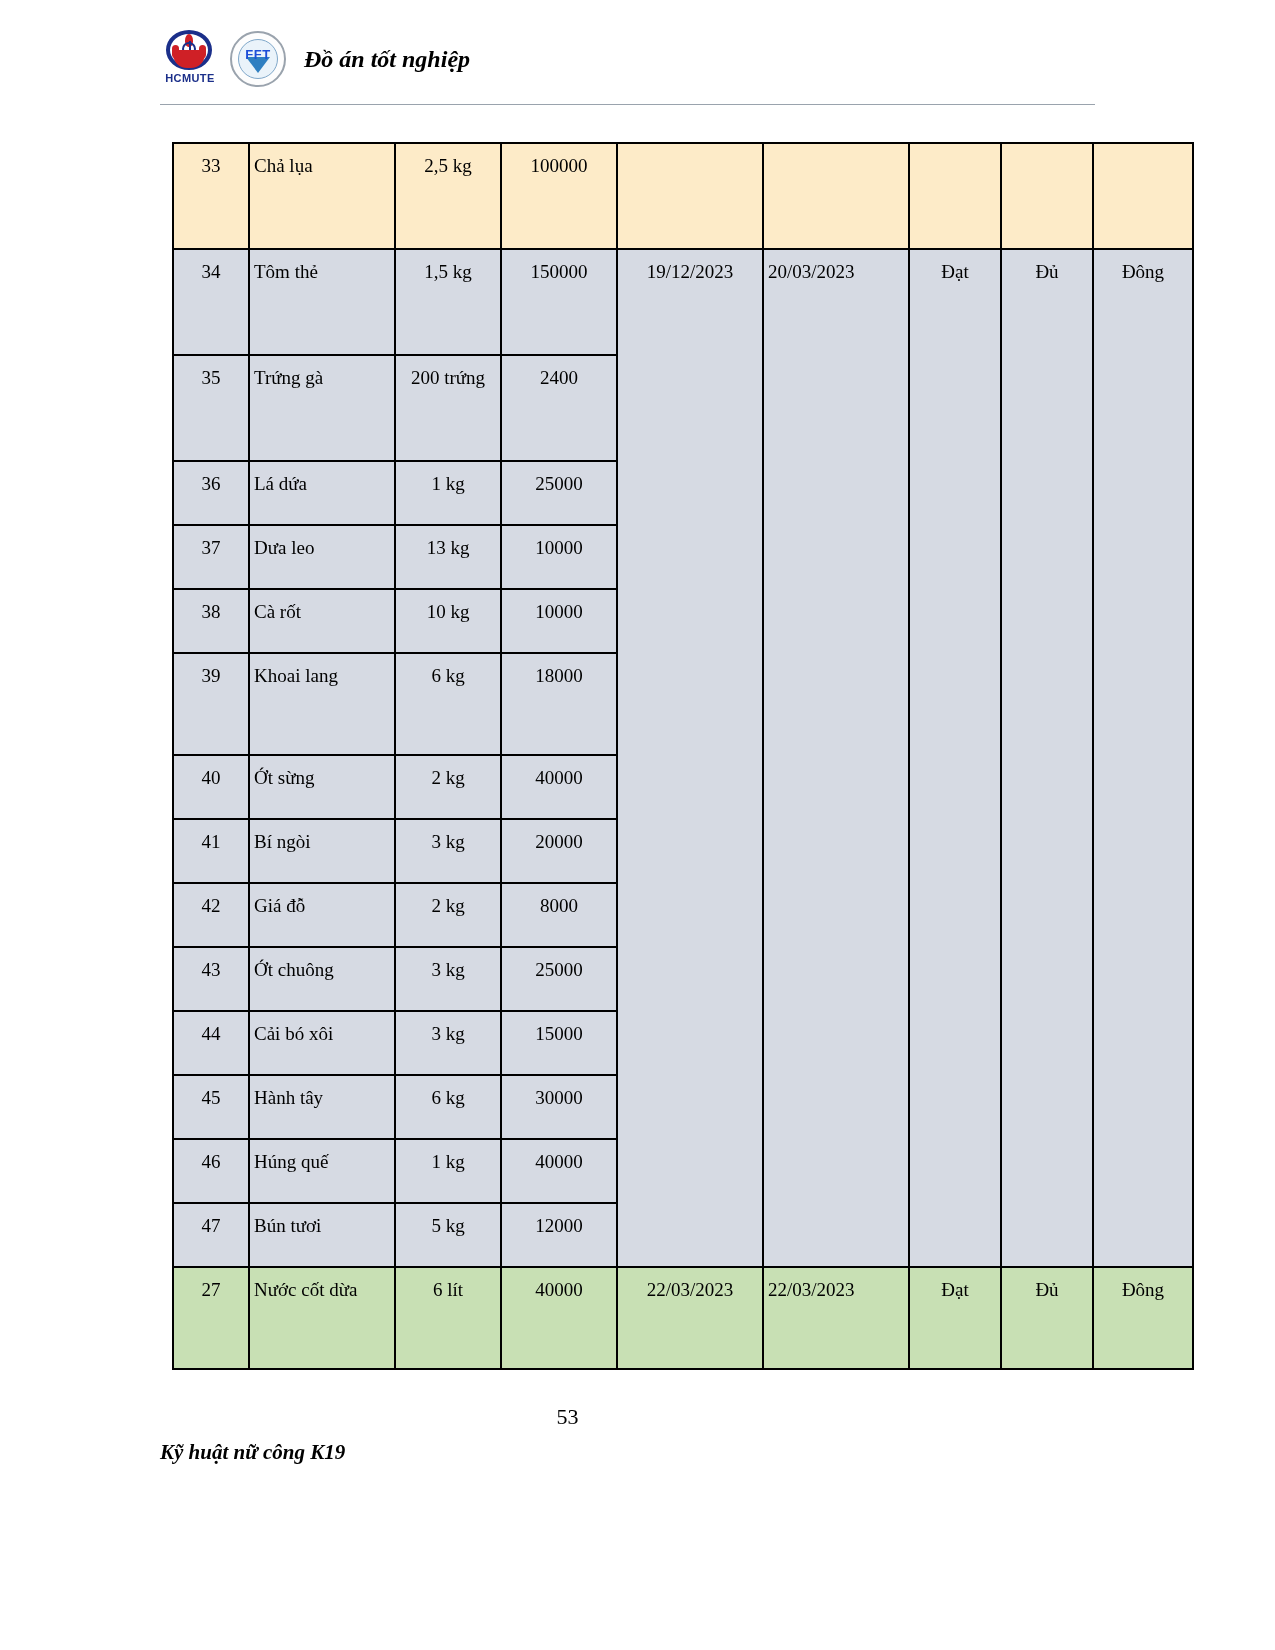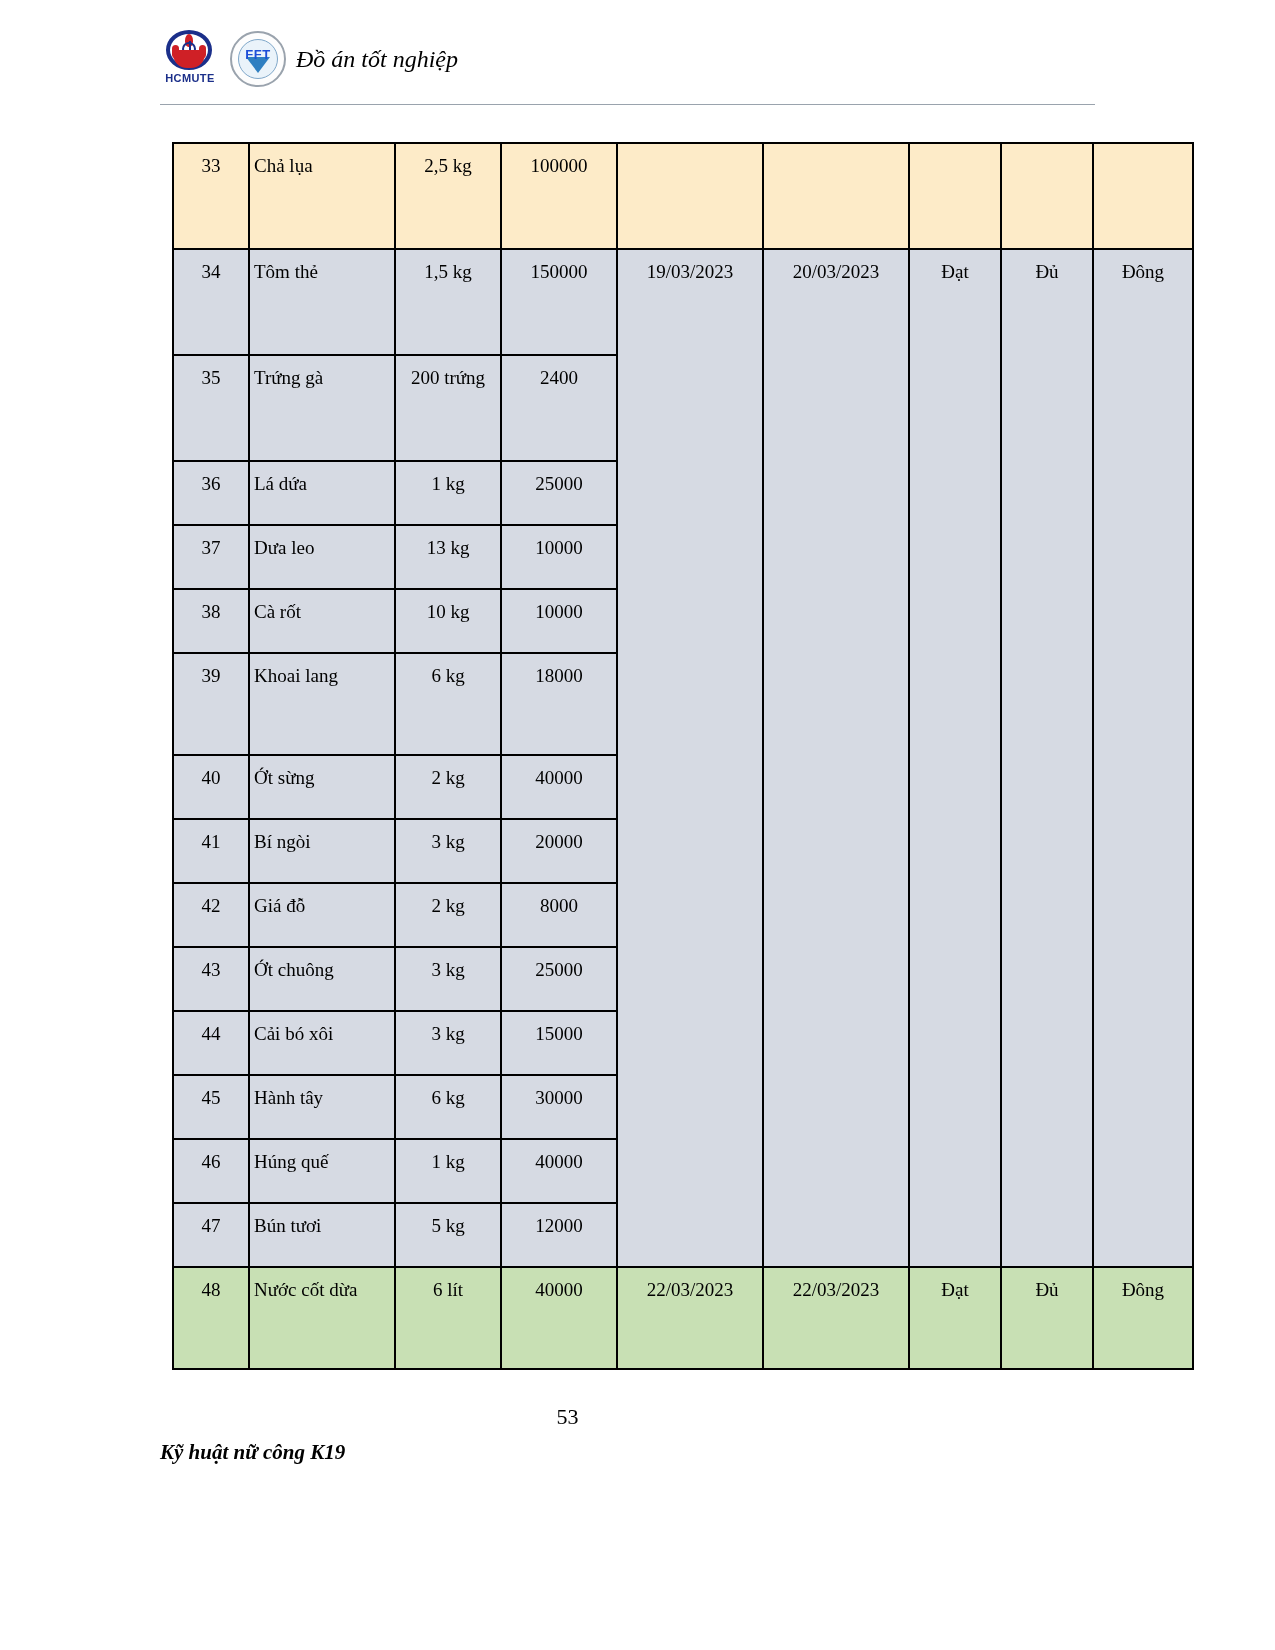--- a/index.html
+++ b/index.html
@@ -156,22 +156,23 @@
     text-align: center;
     font-family: "Liberation Sans", sans-serif;
     font-weight: bold;
     font-size: 13px;
     color: #1d4ed8;
     letter-spacing: 0.5px;
   }
   .header-title {
     font-family: "Liberation Serif", serif;
     font-style: italic;
-    font-weight: normal;
+    font-weight: bold;
     font-size: 24px;
+    margin-left: 8px;
     white-space: nowrap;
   }
   .header-rule {
     position: absolute;
     left: 160px;
     top: 104px;
     width: 935px;
     height: 1px;
     background: #9aa3ad;
   }
@@ -196,21 +197,21 @@
     padding: 4px 4px;
     vertical-align: top;
     word-wrap: break-word;
     overflow-wrap: break-word;
   }
   td.c-stt   { width: 66px;  text-align: center; }
   td.c-name  { width: 136px; text-align: left; padding-left: 10px; }
   td.c-qty   { width: 96px;  text-align: center; }
   td.c-price { width: 106px; text-align: center; }
   td.c-d1    { width: 136px; text-align: center; vertical-align: middle; }
-  td.c-d2    { width: 136px; text-align: center; vertical-align: middle; }
+  td.c-d2    { width: 136px; text-align: left; vertical-align: middle; }
   td.c-s1    { width: 82px;  text-align: center; vertical-align: middle; }
   td.c-s2    { width: 82px;  text-align: center; vertical-align: middle; }
   td.c-s3    { width: 90px;  text-align: center; vertical-align: middle; }
 
   tr.row-cream td { background: #fdebc8; }
   tr.row-grey  td { background: #d6dae3; }
   tr.row-green td { background: #c8e0b4; }
 
   .h-tall-1 { height: 96px; }
   .h-mid    { height: 92px; }
@@ -280,21 +281,21 @@
             <td class="c-d2"></td>
             <td class="c-s1"></td>
             <td class="c-s2"></td>
             <td class="c-s3"></td>
           </tr>
           <tr class="row-grey">
             <td class="c-stt h-tall-1">34</td>
             <td class="c-name">Tôm thẻ</td>
             <td class="c-qty">1,5 kg</td>
             <td class="c-price">150000</td>
-            <td class="c-d1" rowspan="14">19/03/2023</td>
+            <td class="c-d1" rowspan="14">19/12/2023</td>
             <td class="c-d2" rowspan="14">20/03/2023</td>
             <td class="c-s1" rowspan="14">Đạt</td>
             <td class="c-s2" rowspan="14">Đủ</td>
             <td class="c-s3" rowspan="14">Đông</td>
           </tr>
           <tr class="row-grey">
             <td class="c-stt h-tall-1">35</td>
             <td class="c-name">Trứng gà</td>
             <td class="c-qty">200 trứng</td>
             <td class="c-price">2400</td>
@@ -365,21 +366,21 @@
             <td class="c-qty">1 kg</td>
             <td class="c-price">40000</td>
           </tr>
           <tr class="row-grey">
             <td class="c-stt h-small">47</td>
             <td class="c-name">Bún tươi</td>
             <td class="c-qty">5 kg</td>
             <td class="c-price">12000</td>
           </tr>
           <tr class="row-green">
-            <td class="c-stt h-mid">48</td>
+            <td class="c-stt h-mid">27</td>
             <td class="c-name">Nước cốt dừa</td>
             <td class="c-qty">6 lít</td>
             <td class="c-price">40000</td>
             <td class="c-d1">22/03/2023</td>
             <td class="c-d2">22/03/2023</td>
             <td class="c-s1">Đạt</td>
             <td class="c-s2">Đủ</td>
             <td class="c-s3">Đông</td>
           </tr>
         </tbody>

